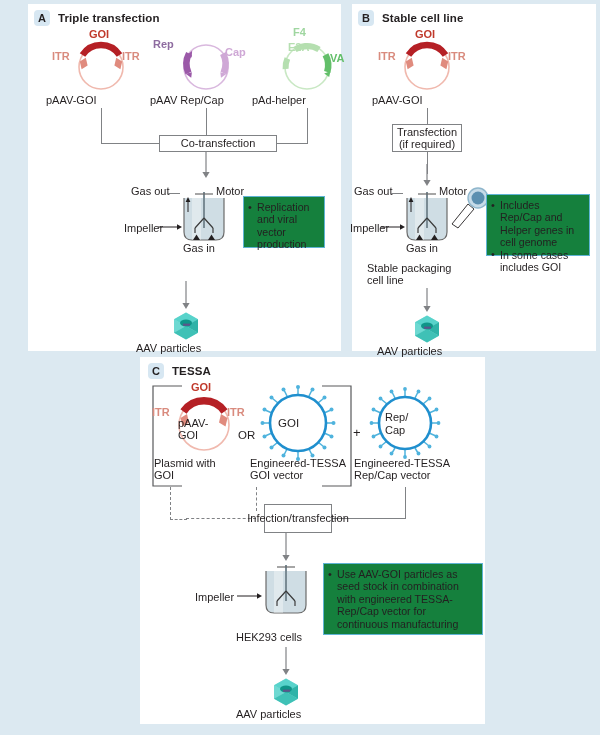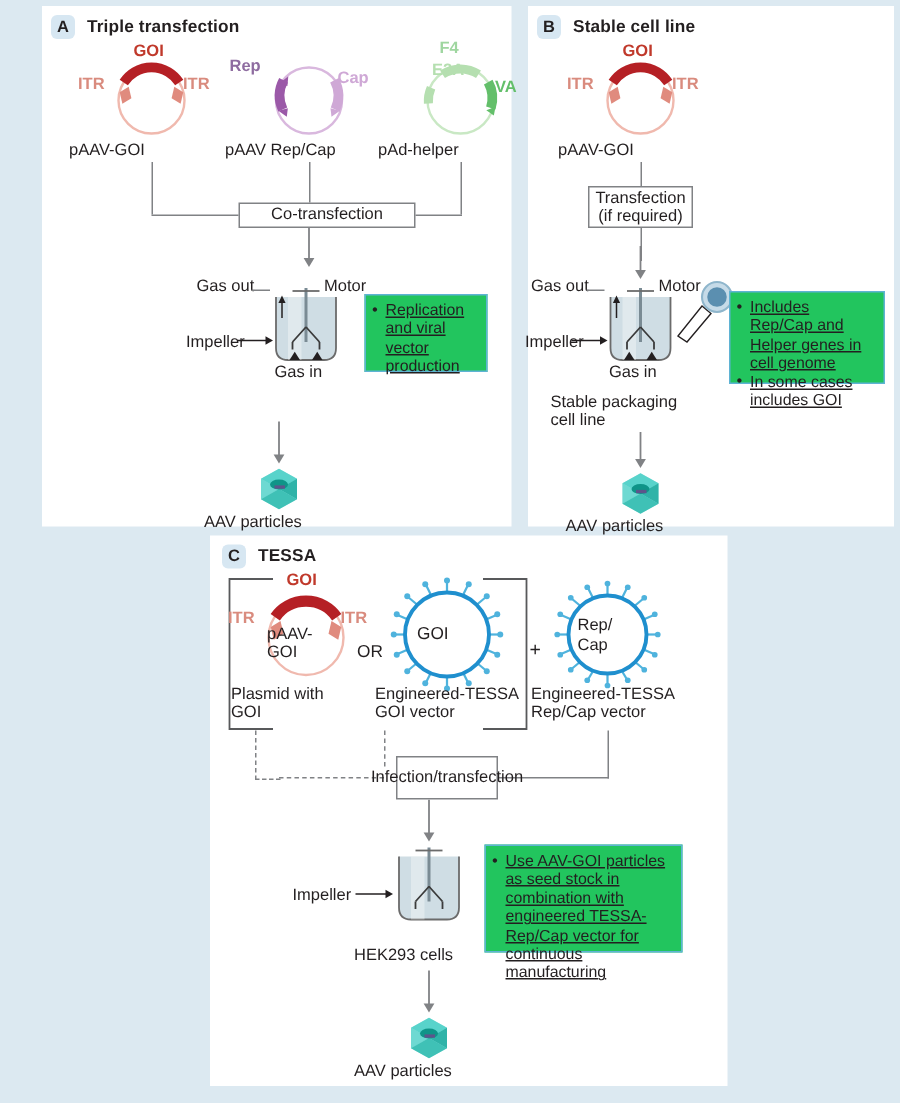--- a/index.html
+++ b/index.html
@@ -30,22 +30,22 @@
 
   
   .procbox{
     position:absolute;border:1px solid #808285;background:#fff;
     font-size:11px;line-height:12.5px;text-align:center;
     display:flex;align-items:center;justify-content:center;
     box-sizing:border-box;z-index:3;margin-left:12px;
   }
   
   .notebox{
-    position:absolute;border:1px solid #5fb3d4;background:#22c55e;
-    box-sizing:border-box;z-index:4;padding:4px 5px 4px 4px;text-decoration:underline;
+    position:absolute;border:1px solid #5fb3d4;background:#15803d;
+    box-sizing:border-box;z-index:4;padding:4px 5px 4px 4px;
   }
   .notebox ul{margin:0;padding:0;list-style:none;}
   .notebox li{
     font-size:10.6px;line-height:12.4px;position:relative;padding-left:9px;margin:0;
   }
   .notebox li:before{
     content:"\2022";position:absolute;left:0;top:-0.5px;font-size:11px;
   }
   .line{position:absolute;background:#808285;}
   .vline{width:1px;}
@@ -418,21 +418,21 @@
     </svg>
   </div>
   <div class="lbl" style="left:55px;top:234px;">Impeller</div>
   <div class="arrowwrap" style="left:97px;top:234px;">
     <svg width="26" height="10">
         <line x1="0" y1="5" x2="22" y2="5" stroke="#231f20" stroke-width="1"></line>
         <path d="M 20 2.2 L 25 5 L 20 7.8 Z" fill="#231f20"></path>
       </svg>
   </div>
 
-  <div class="notebox" style="left:183px;top:206px;width:132px;height:72px;">
+  <div class="notebox" style="left:183px;top:206px;width:160px;height:72px;">
     <ul>
         <li>Use AAV-GOI particles as seed stock in combination with engineered TESSA-Rep/Cap vector for continuous manufacturing</li>
       </ul>
   </div>
 
   <div class="lbl" style="left:96px;top:274px;width:100px;">HEK293 cells</div>
 
   <div class="arrowwrap" style="left:140px;top:290px;">
     <svg width="12" height="30">
         <line x1="6" y1="0" x2="6" y2="23" stroke="#808285" stroke-width="1.2"></line>

